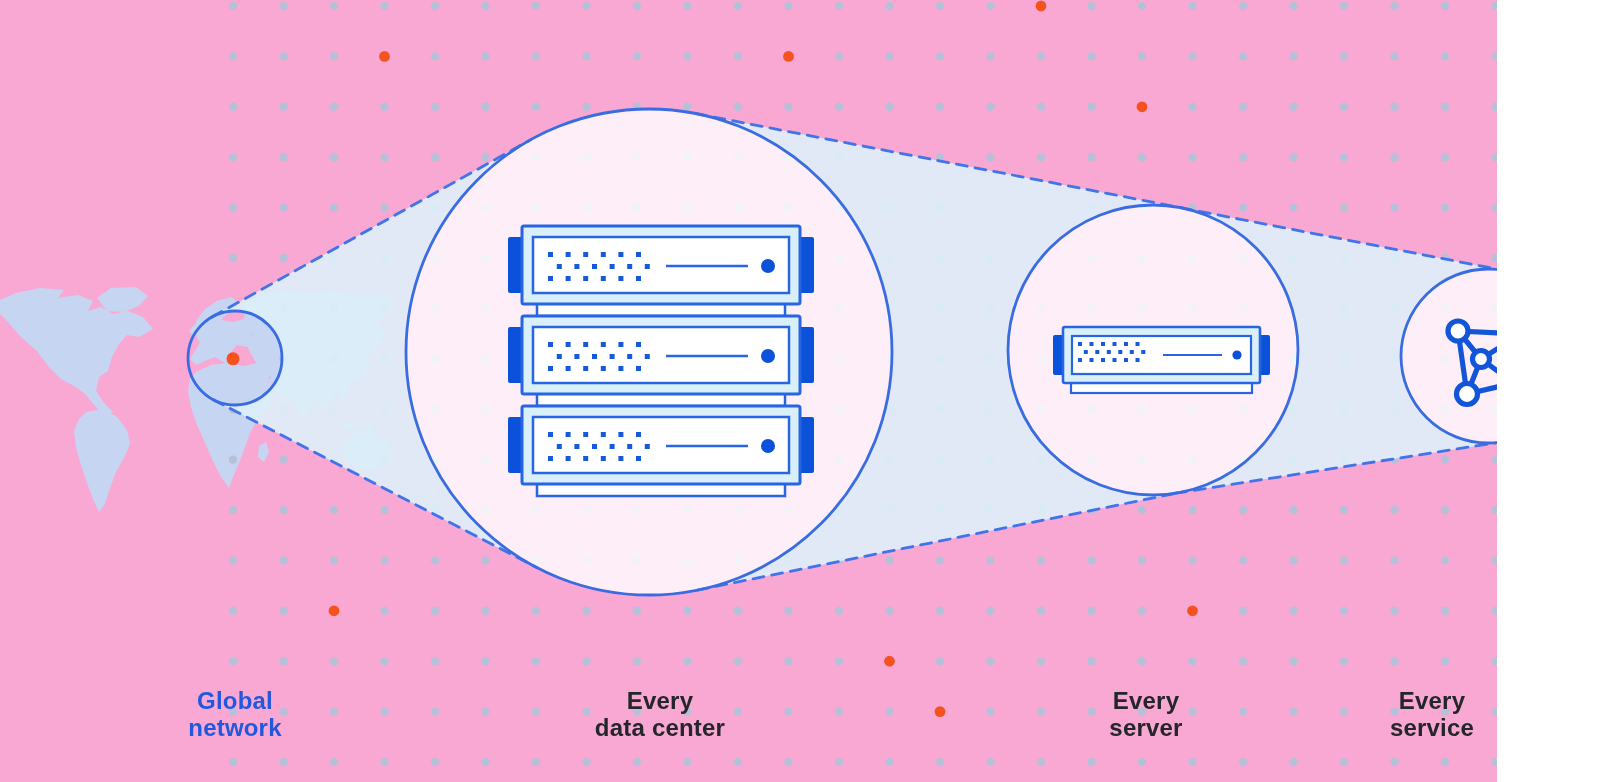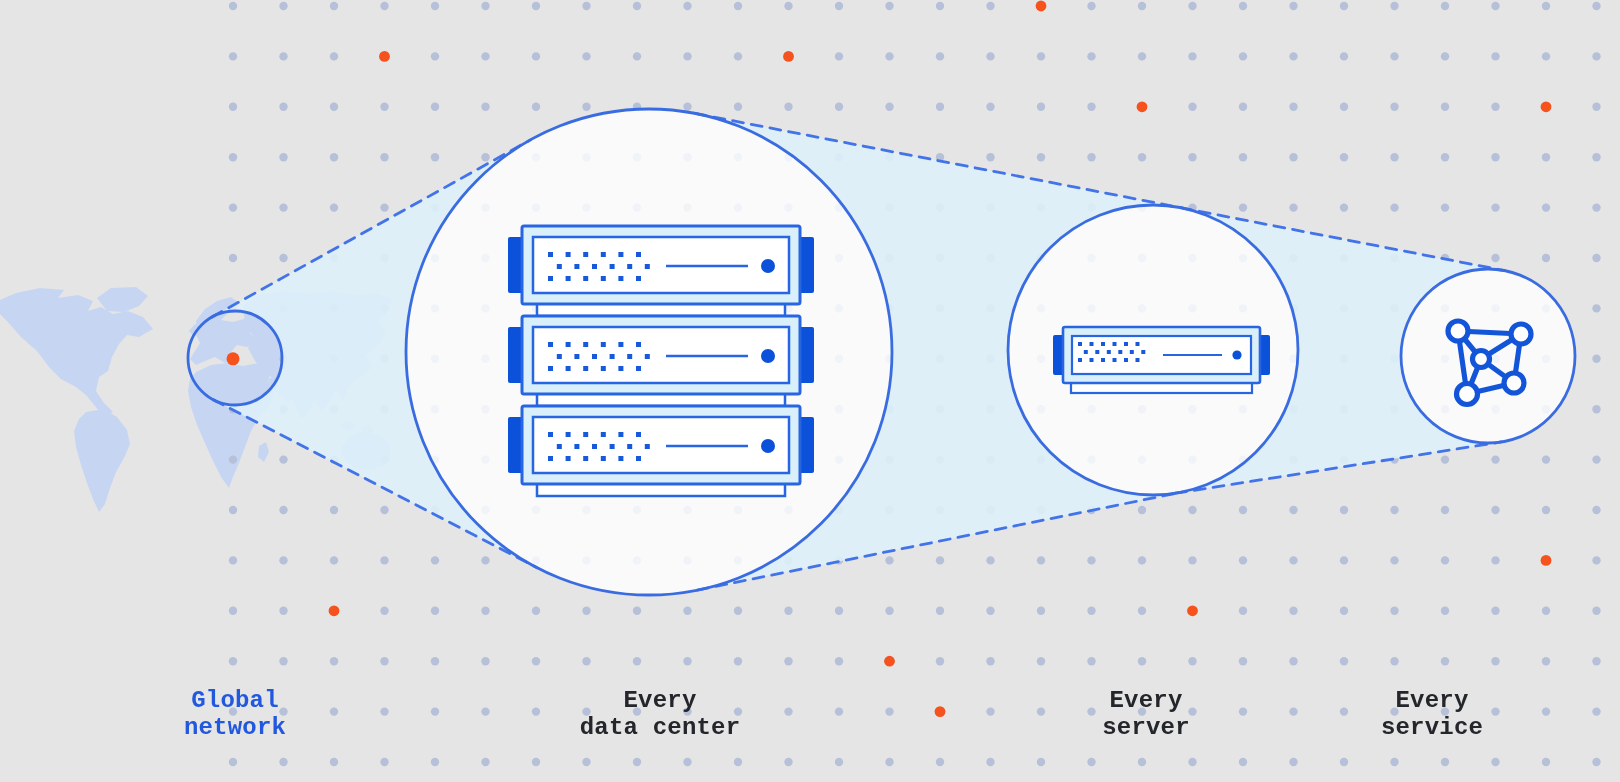--- a/index.html
+++ b/index.html
@@ -1,21 +1,21 @@
 <!DOCTYPE html>
 <html><head>
 <meta charset="utf-8">
 <style>
   html,body{margin:0;padding:0;background:#ffffff;}
   #stage{
     position:relative;
-    width:1620px;height:782px;
-    background:#e5e5e5;
+    width:1497px;height:782px;
+    background:#f9a8d4;
     overflow:hidden;
-    font-family:Liberation Mono, monospace;
+    font-family:Liberation Sans, sans-serif;
   }
   #diagram{position:absolute;left:0;top:0;}
   .stage-label{
     position:absolute;
     transform:translateX(-50%);
     text-align:center;
     font-weight:700;
     font-size:24px;
     line-height:27px;
     letter-spacing:0.2px;

